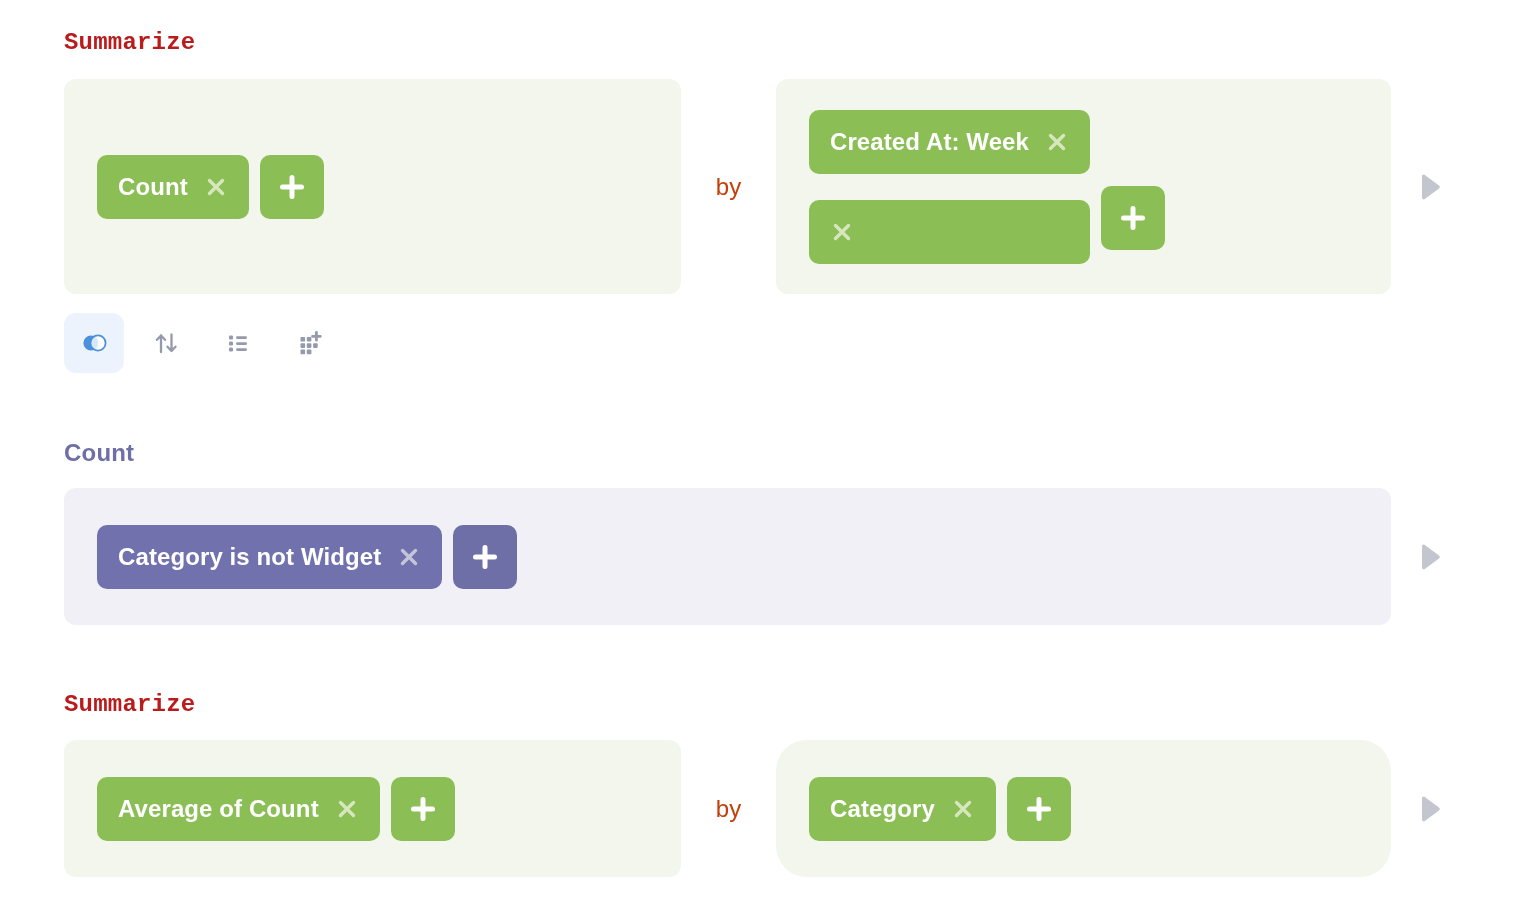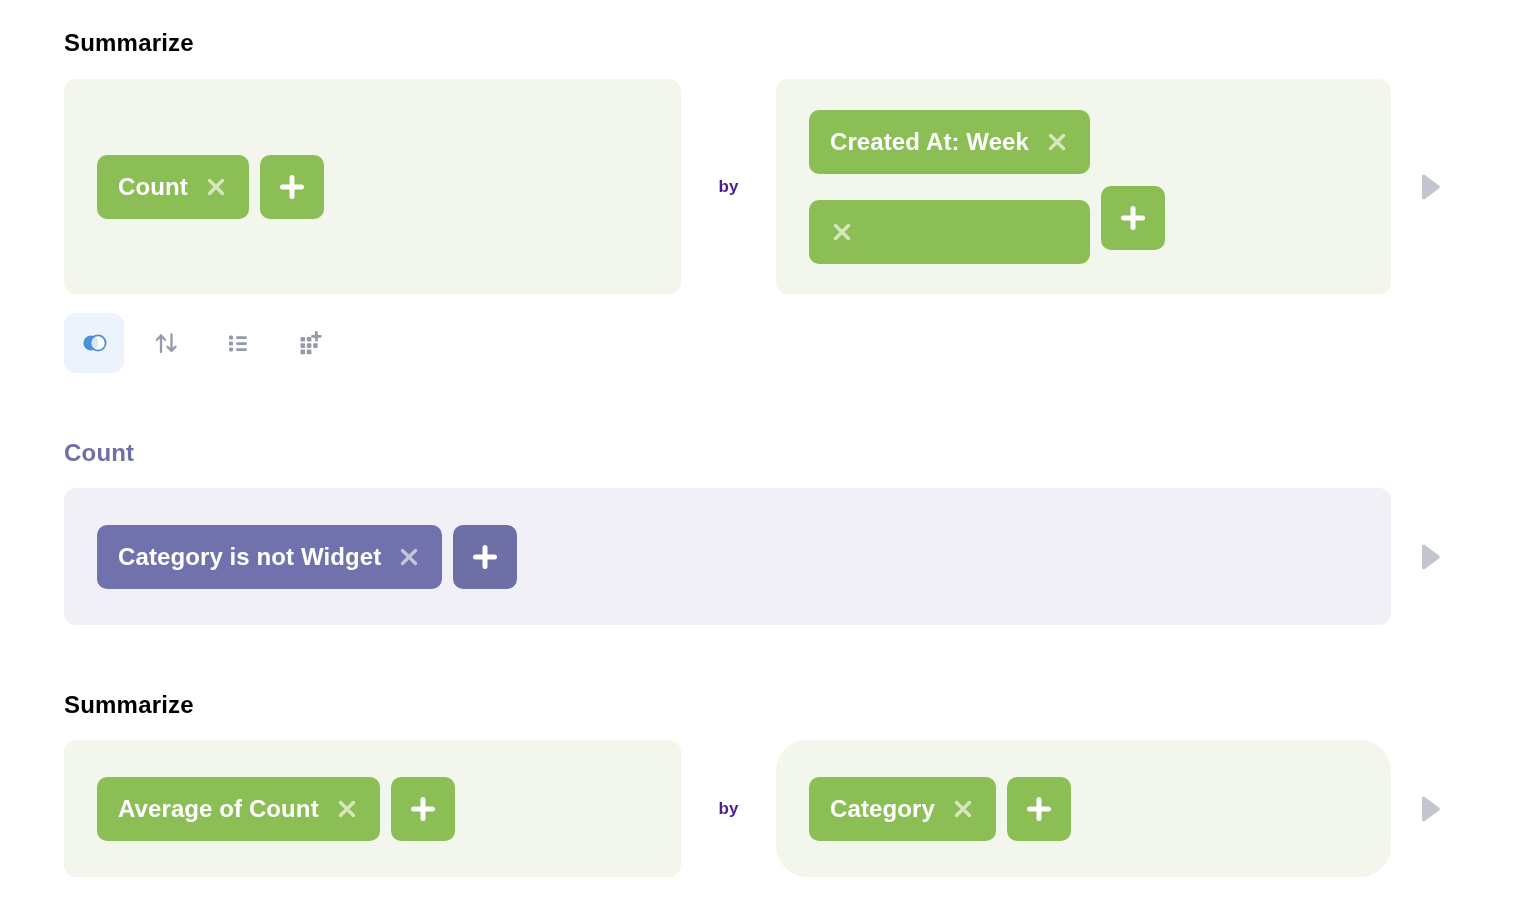--- a/index.html
+++ b/index.html
@@ -19,21 +19,21 @@
     background: #ffffff;
   }
 
   
   .section-heading {
     font-size: 24px;
     font-weight: 700;
     letter-spacing: 0.2px;
     line-height: 1;
   }
-  .heading-green  { color: #000000; }
+  .heading-green  { color: #b91c1c; font-family: Liberation Mono, monospace; }
   .heading-purple { color: #6F6FA8; }
 
   
   .stage-row {
     position: absolute;
     display: flex;
     align-items: center;
   }
 
   .clause-box {
@@ -97,23 +97,23 @@
     cursor: pointer;
     flex: 0 0 auto;
     padding: 0;
   }
   .add-btn.green  { background: #8BBE54; }
   .add-btn.purple { background: #6F6FA8; }
   .add-btn svg { display: block; }
 
   
   .by-label {
-    font-size: 17px;
-    font-weight: 700;
-    color: #4c1d95;
+    font-size: 24px;
+    font-weight: 400;
+    color: #c2410c;
     line-height: 1;
     text-align: center;
   }
 
   
   .play-btn {
     width: 38px;
     height: 38px;
     display: inline-flex;
     align-items: center;

